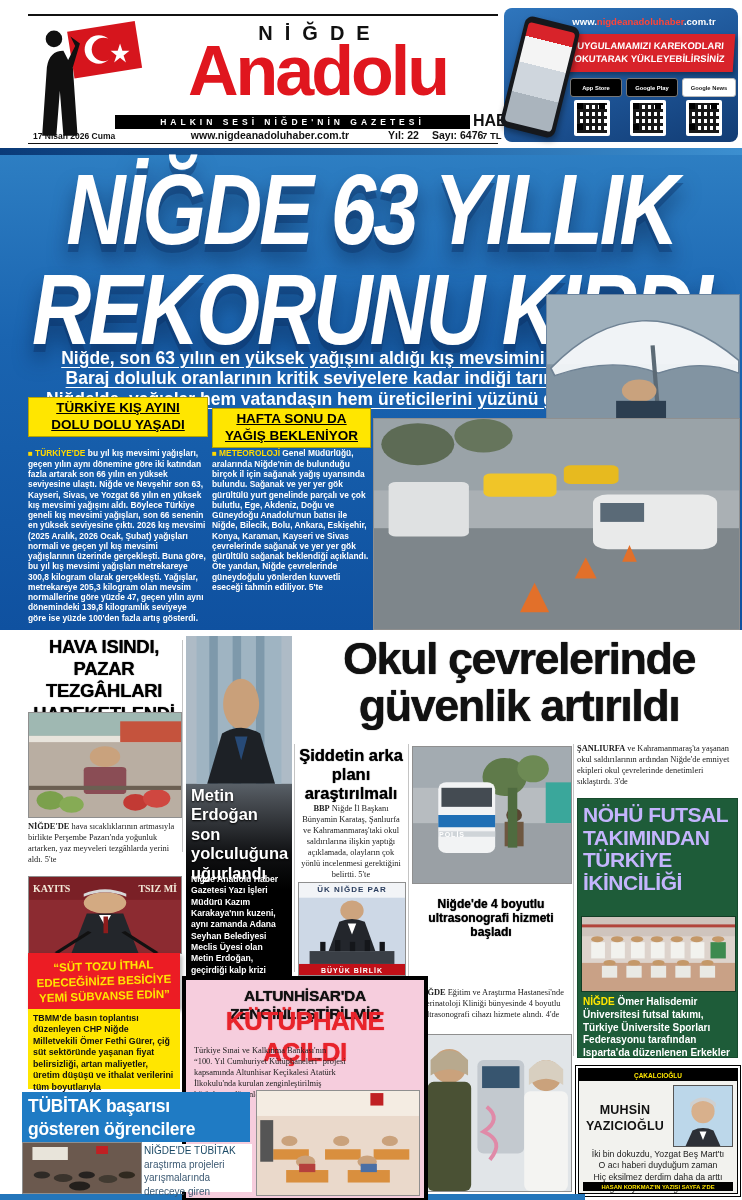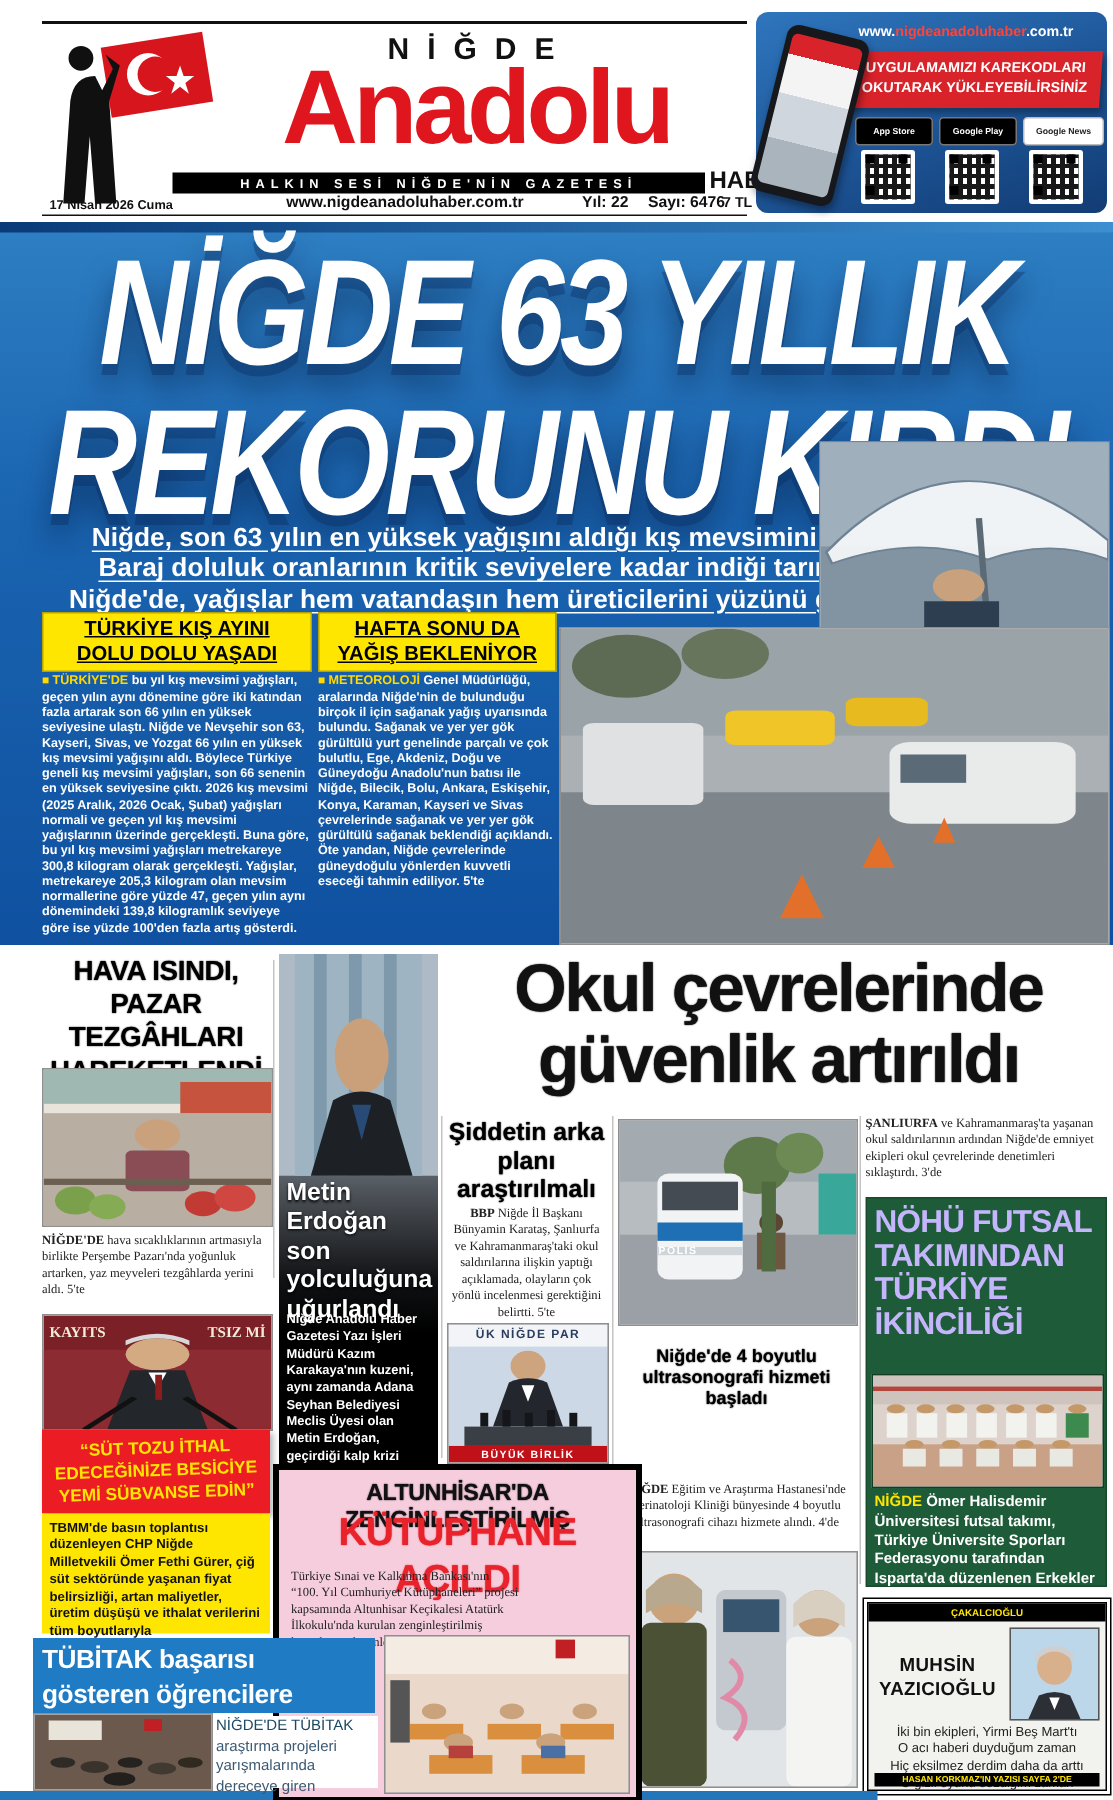--- a/index.html
+++ b/index.html
@@ -150,21 +150,21 @@
       <svg viewBox="0 0 100 100" preserveAspectRatio="none">
         <rect width="100" height="100" fill="#9fb0bc"></rect>
         <rect y="55" width="100" height="45" fill="#8294a2"></rect>
         <path d="M2,58 Q48,-14 100,52 L100,62 Q80,50 58,62 Q34,48 4,64 Z" fill="rgba(246,249,251,.92)" stroke="#6f8294" stroke-width="1"></path>
         <line x1="55" y1="40" x2="58" y2="96" stroke="#5c6a75" stroke-width="2.2"></line>
         <circle cx="48" cy="76" r="9" fill="#c9a27d"></circle>
         <rect x="36" y="84" width="26" height="16" fill="#2c3e50"></rect>
       </svg>
     </div>
 
-    <div class="abs ybox-title" style="left:28px;top:260px;width:178px">
+    <div class="abs ybox-title" style="left:28px;top:249px;width:178px">
       <div>TÜRKİYE KIŞ AYINI</div>
       <div>DOLU DOLU YAŞADI</div>
     </div>
     <div class="abs ybody ybul" style="left:28px;top:300px;width:178px;height:180px"><span class="lw">TÜRKİYE'DE</span><span> bu yıl kış mevsimi yağışları, geçen yılın aynı dönemine göre iki katından fazla artarak son 66 yılın en yüksek seviyesine ulaştı. Niğde ve Nevşehir son 63, Kayseri, Sivas, ve Yozgat 66 yılın en yüksek kış mevsimi yağışını aldı. Böylece Türkiye geneli kış mevsimi yağışları, son 66 senenin en yüksek seviyesine çıktı. 2026 kış mevsimi (2025 Aralık, 2026 Ocak, Şubat) yağışları normali ve geçen yıl kış mevsimi yağışlarının üzerinde gerçekleşti. Buna göre, bu yıl kış mevsimi yağışları metrekareye 300,8 kilogram olarak gerçekleşti. Yağışlar, metrekareye 205,3 kilogram olan mevsim normallerine göre yüzde 47, geçen yılın aynı dönemindeki 139,8 kilogramlık seviyeye göre ise yüzde 100'den fazla artış gösterdi.</span></div>
 
     <div class="abs ybox-title" style="left:212px;top:260px;width:157px">
       <div>HAFTA SONU DA</div>
       <div>YAĞIŞ BEKLENİYOR</div>
     </div>
     <div class="abs ybody ybul" style="left:212px;top:300px;width:157px;height:176px"><span class="lw">METEOROLOJİ</span><span> Genel Müdürlüğü, aralarında Niğde'nin de bulunduğu birçok il için sağanak yağış uyarısında bulundu. Sağanak ve yer yer gök gürültülü yurt genelinde parçalı ve çok bulutlu, Ege, Akdeniz, Doğu ve Güneydoğu Anadolu'nun batısı ile Niğde, Bilecik, Bolu, Ankara, Eskişehir, Konya, Karaman, Kayseri ve Sivas çevrelerinde sağanak ve yer yer gök gürültülü sağanak beklendiği açıklandı. Öte yandan, Niğde çevrelerinde güneydoğulu yönlerden kuvvetli eseceği tahmin ediliyor. 5'te</span></div>
@@ -409,21 +409,21 @@
     <div class="ph" style="left:94px;top:16px;width:58px;height:60px;border-color:#555">
       <svg viewBox="0 0 100 100" preserveAspectRatio="none">
         <rect width="100" height="100" fill="#bcd7ea"></rect>
         <circle cx="50" cy="42" r="20" fill="#d8b08c"></circle>
         <path d="M28,36 Q50,14 72,36 L72,28 Q50,10 28,28 Z" fill="#cfcfcf"></path>
         <path d="M20,100 L32,74 Q50,66 68,74 L80,100 Z" fill="#2c2f36"></path>
         <polygon points="44,76 50,90 56,76" fill="#fff"></polygon>
       </svg>
     </div>
     <div class="abs ctr mu-poem" style="left:0;top:80px;width:158px">
-      <div>İki bin ekipleri, Yirmi Beş Mart'tı</div>
+      <div>İki bin dokuzdu, Yozgat Beş Mart'tı</div>
       <div>O acı haberi duyduğum zaman</div>
       <div>Hiç eksilmez derdim daha da arttı</div>
       <div>O gizli oyunu sezdiğim zaman</div>
     </div>
     <div class="abs mu-bar" style="left:4px;right:4px;bottom:2px;height:9px;font-size:5.8px">HASAN KORKMAZ'IN YAZISI SAYFA 2'DE</div>
   </div>
 
   <div class="abs" style="left:0;top:1194px;width:585px;height:6px;background:#2476bb"></div>
 
 </div>

